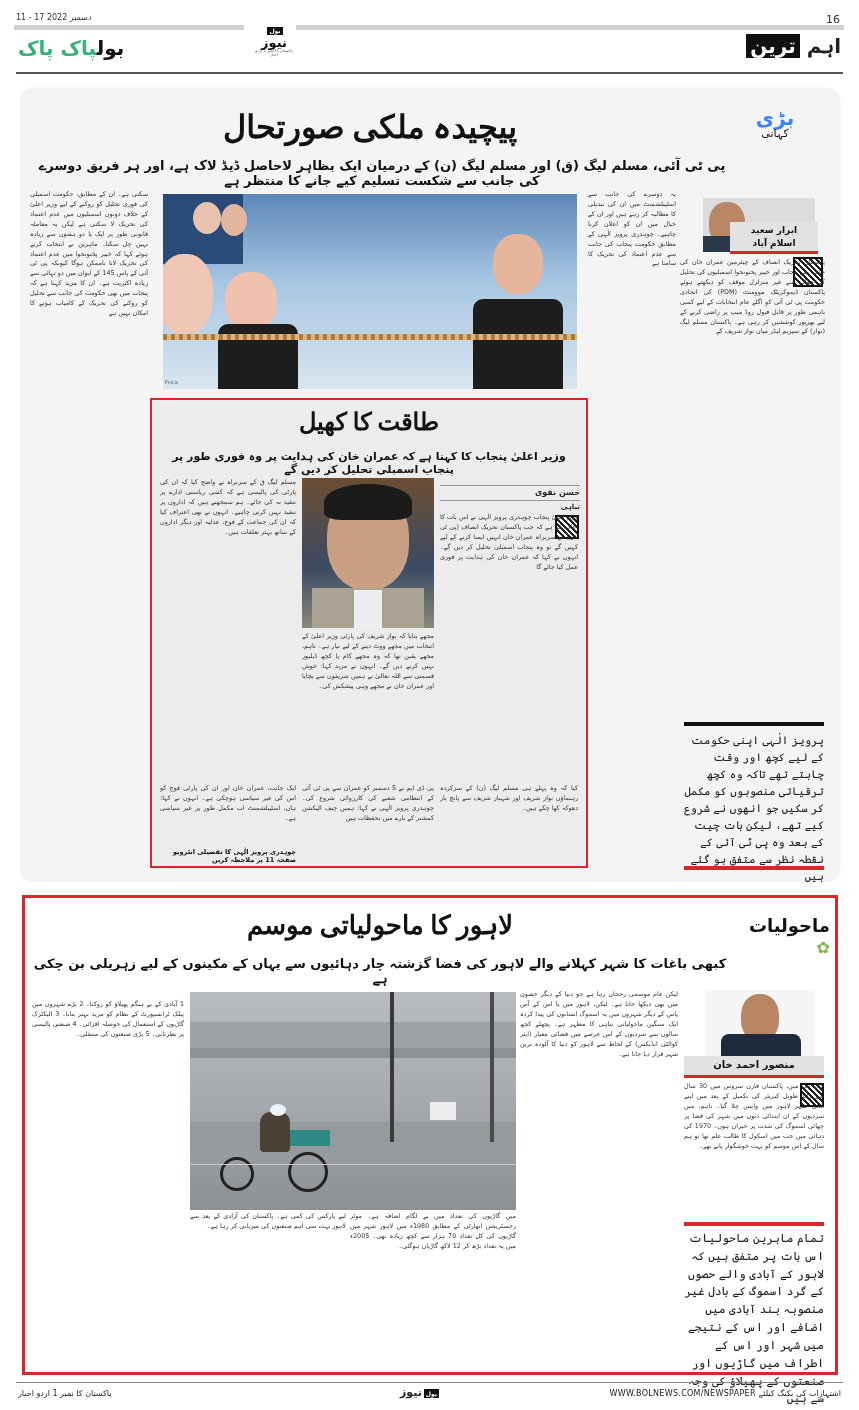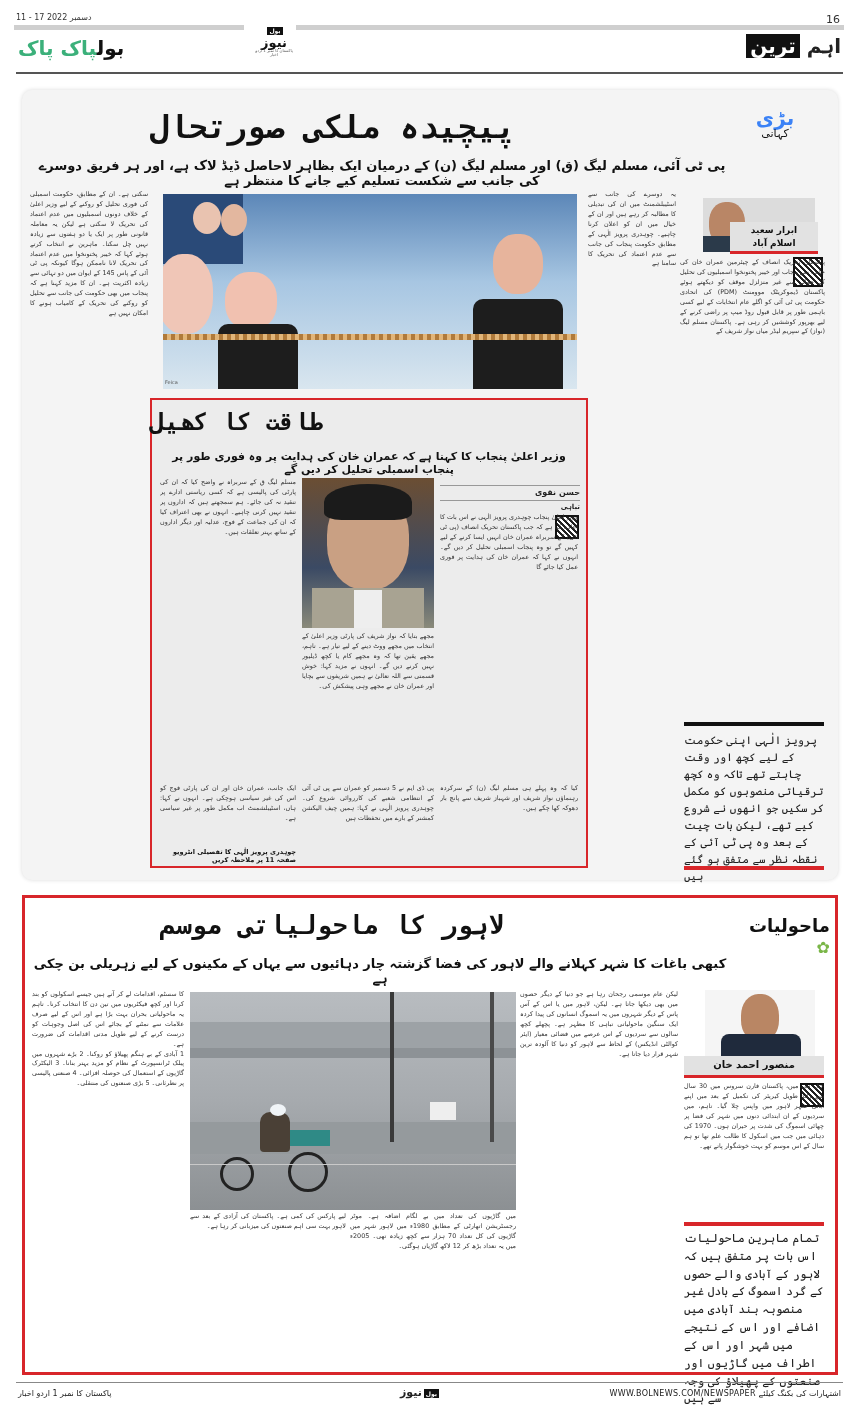--- a/index.html
+++ b/index.html
@@ -14,26 +14,26 @@
 .mast-logo .nm{font-size:13px;font-weight:bold;color:#111;direction:rtl}
 .mast-logo .tag{font-size:4px;color:#555;direction:rtl}
 .box-logo{display:inline-block;background:#111;color:#fff;font-size:6px;padding:1px 2px;margin-left:2px;vertical-align:middle}
 .section-left{left:18px;top:36px;font-size:20px;font-weight:bold;direction:rtl}
 .section-left .a{color:#111}
 .section-left .b{color:#3bb07a}
 .section-right{right:18px;top:34px;font-size:20px;font-weight:bold;direction:rtl}
 .section-right .dark{background:#111;color:#fff;padding:0 4px}
 .hr-main{left:16px;top:72px;width:827px;height:2px;background:#555}
 .panel1{left:22px;top:90px;width:816px;height:790px;background:#f4f4f4;border-radius:10px;box-shadow:0 0 4px rgba(0,0,0,0.15)}
-.headline{font-family:Liberation Mono, monospace;direction:rtl;text-align:left;color:#111}
+.headline{font-family:Liberation Serif, serif;direction:rtl;text-align:center;color:#111}
 .deck{direction:rtl;text-align:center;color:#111}
 .col{direction:rtl;text-align:justify;font-size:6.4px;line-height:1.55;color:#333;overflow:hidden}
 .byline-box{background:#e2e2e2;border-bottom:3px solid #d8262a;direction:rtl;text-align:center;font-weight:bold;color:#111}
 .qr{background:repeating-linear-gradient(45deg,#222 0 2px,#fff 2px 4px),#222;border:2px solid #111}
-.pullq{direction:rtl;text-align:left;color:#222;font-family:"DejaVu Serif",serif}
+.pullq{direction:rtl;text-align:right;color:#222;font-family:"DejaVu Serif",serif}
 .redbar{background:#d8262a}
 .panel2{left:22px;top:895px;width:816px;height:480px;border:3px solid #d8262a;background:#fff}
 .footer-rule{left:16px;top:1382px;width:827px;height:1px;background:#888}
 .footer-l{left:18px;top:1389px;font-size:8px;color:#222;direction:rtl}
 .footer-c{left:400px;top:1386px;font-size:11px;font-weight:bold;direction:rtl}
 .footer-r{right:18px;top:1389px;font-size:8px;color:#222;letter-spacing:0.3px}
 .inner-box{left:150px;top:398px;width:438px;height:470px;border:2px solid #d8262a;background:#ececec}
 .bari-tag{direction:rtl;text-align:center;font-weight:bold;line-height:1}
 </style>
 </head>
@@ -174,21 +174,20 @@
   <div style="position:absolute;left:100px;top:138px;width:40px;height:16px;background:#2f8a86"></div>
   <div style="position:absolute;left:0;top:172px;width:326px;height:1px;background:#c9c9c9"></div>
 </div>
 <div class="abs col" style="left:350px;top:1212px;width:166px;height:160px">
   <span>میں گاڑیوں کی تعداد میں بے لگام اضافہ ہے۔ موٹر رجسٹریشن اتھارٹی کے مطابق 1980ء میں لاہور شہر میں گاڑیوں کی کل تعداد 70 ہزار سے کچھ زیادہ تھی۔ 2005ء میں یہ تعداد بڑھ کر 12 لاکھ گاڑیاں ہوگئی۔</span>
 </div>
 <div class="abs col" style="left:190px;top:1212px;width:156px;height:160px">
   <span>لیے پارکس کی کمی ہے۔ پاکستان کی آزادی کے بعد سے لاہور بہت سی اہم صنعتوں کی میزبانی کر رہا ہے۔</span>
 </div>
 <div class="abs col" style="left:32px;top:990px;width:152px;height:380px">
-  <span>کا سسٹم، اقدامات لے کر آتے ہیں جیسے اسکولوں کو بند کرنا اور کچھ فیکٹریوں میں تین دن کا انتخاب کرنا۔ تاہم یہ ماحولیاتی بحران بہت بڑا ہے اور اس کے لیے صرف علامات سے نمٹنے کے بجائے اس کی اصل وجوہات کو درست کرنے کے لیے طویل مدتی اقدامات کی ضرورت ہے۔</span>
   <br>
   <span>1 آبادی کے بے ہنگم پھیلاؤ کو روکنا۔ 2 بڑے شہروں میں پبلک ٹرانسپورٹ کے نظام کو مزید بہتر بنانا۔ 3 الیکٹرک گاڑیوں کے استعمال کی حوصلہ افزائی۔ 4 صنعتی پالیسی پر نظرثانی۔ 5 بڑی صنعتوں کی منتقلی۔</span>
 </div>
 
 <div class="abs footer-rule"></div>
 <div class="abs footer-l">پاکستان کا نمبر 1 اردو اخبار</div>
 <div class="abs footer-c"><span class="box-logo">بول</span><span>نیوز</span></div>
 <div class="abs footer-r"><span>WWW.BOLNEWS.COM/NEWSPAPER</span> <span style="direction:rtl">اشتہارات کی بکنگ کیلئے</span></div>
 
 </body></html>

